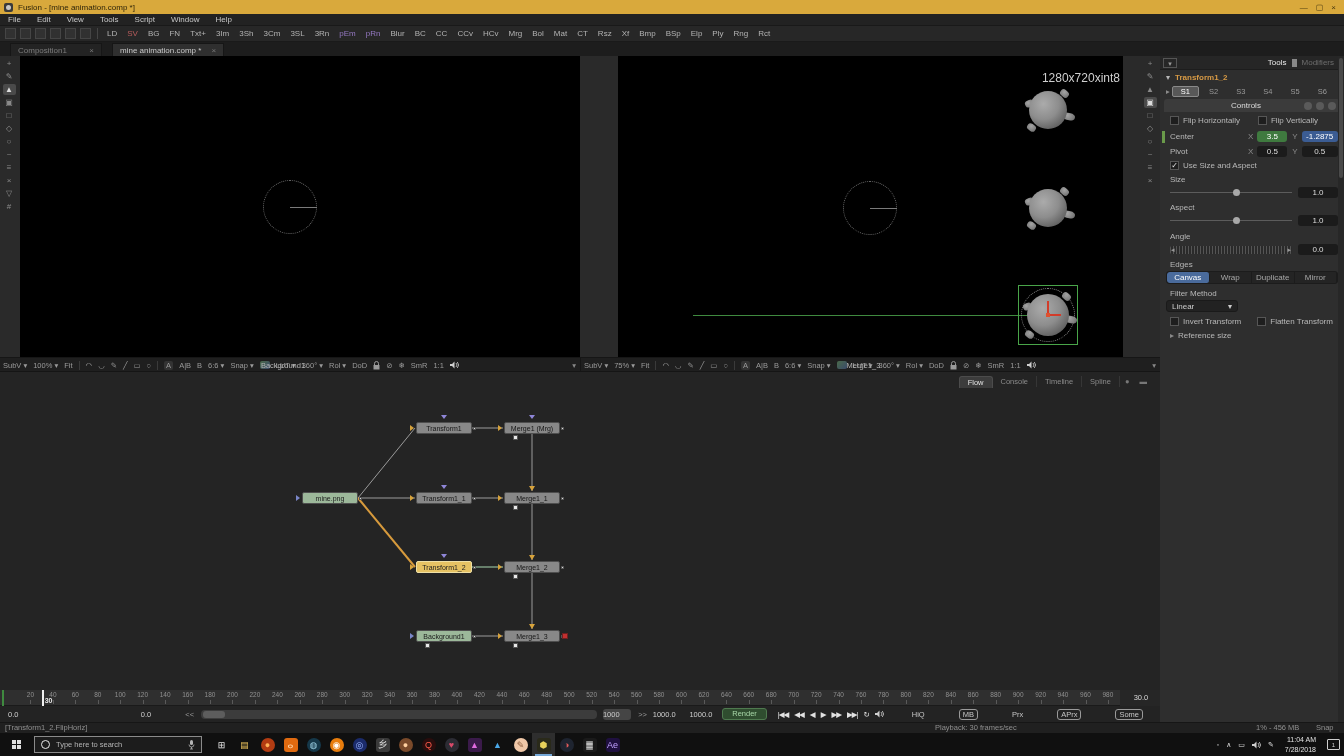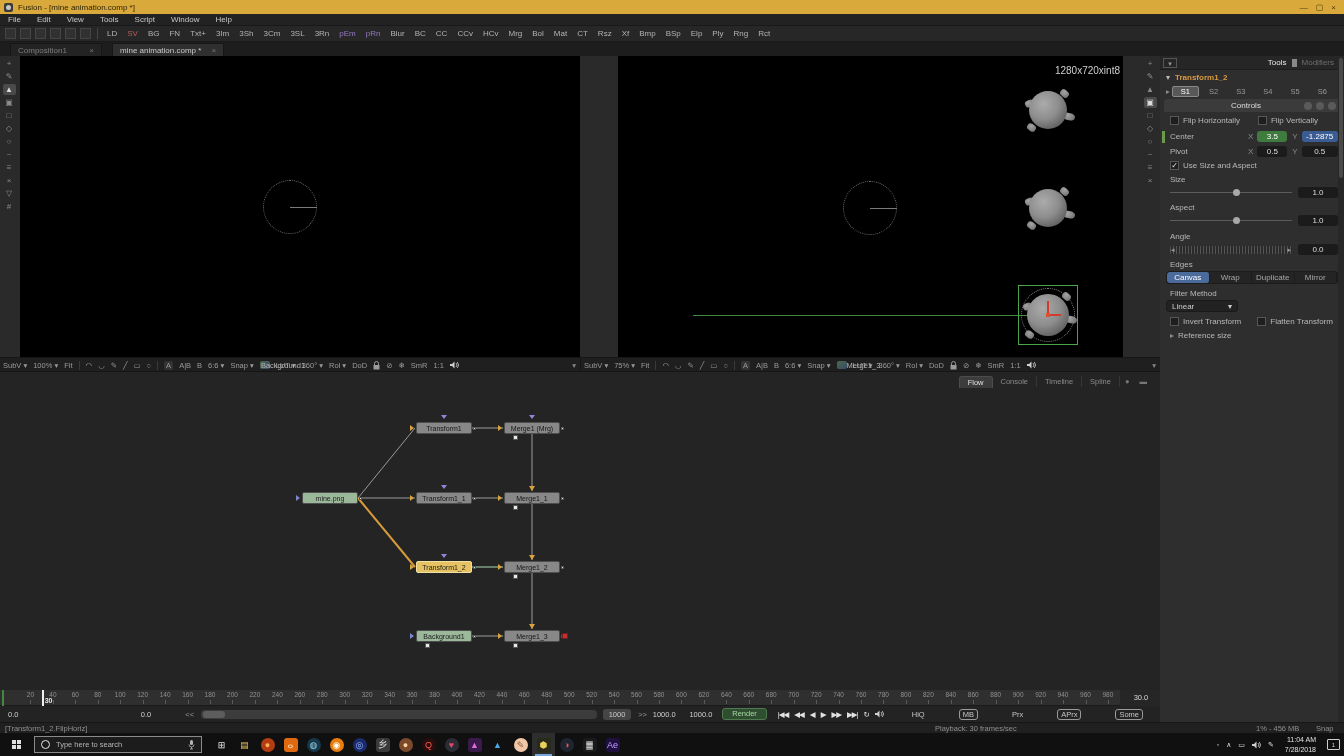--- a/index.html
+++ b/index.html
@@ -29,21 +29,21 @@
 
   
   #main{position:absolute;left:0;top:56px;width:1160px;height:301px;background:#2a2a2a}
   .strip{position:absolute;top:2px;width:18px;display:flex;flex-direction:column;align-items:center;gap:2px}
   .strip .sicon{width:13px;height:11px;color:#8a8a8a;font-size:8px;line-height:11px;text-align:center}
   .strip .sicon.on{background:#4a4a4a;border-radius:2px;color:#ddd}
   #lstrip{left:0}#rstrip{left:1141px}
   .viewer{position:absolute;top:0;height:301px;background:#000}
   #lviewer{left:20px;width:560px}
   #rviewer{left:618px;width:505px}
-  .resline{position:absolute;right:3px;top:9px;color:#cfcfcf;font-size:10px}
+  .resline{position:absolute;right:3px;top:15px;color:#cfcfcf;font-size:12px}
   .dotcircle{position:absolute;width:54px;height:54px;border:1px dotted #6f6f6f;border-radius:50%}
   .dotcircle::after{content:"";position:absolute;left:50%;top:50%;width:27px;height:1px;background:#7a7a7a}
   .mine{position:absolute;width:46px;height:46px}
   .mine .body{position:absolute;inset:4px;border-radius:50%;
     background:radial-gradient(circle at 38% 34%,#ababab,#8d8d8d 45%,#646464 75%,#4c4c4c 100%)}
   .mine i{position:absolute;background:radial-gradient(circle at 40% 35%,#a5a5a5,#6a6a6a);border-radius:40%}
   .mine .s1{width:9px;height:7px;right:2px;top:3px;transform:rotate(40deg)}
   .mine .s2{width:9px;height:7px;left:0;top:13px;transform:rotate(-25deg)}
   .mine .s3{width:13px;height:7px;right:-4px;top:26px;transform:rotate(12deg)}
   .mine .s4{width:9px;height:7px;left:2px;bottom:2px;transform:rotate(35deg)}
@@ -133,30 +133,30 @@
   .rtickline{position:absolute;top:10px;width:1px;height:4px;background:#5a5a5a}
   #rangestart{position:absolute;left:2px;top:0;width:2px;height:16px;background:#3f8a3f}
   #playhead{position:absolute;left:41px;top:0;width:2px;height:16px;background:#f0f0f0}
   #playhead .lbl{position:absolute;left:3px;top:7px;color:#e8e8e8;font-size:7px;font-weight:bold}
   #curtime{position:absolute;left:1124px;top:3px;color:#d8d8d8;font-size:7.5px;width:34px;text-align:center}
   #trow{position:absolute;left:0;top:16px;width:1160px;height:16px;display:flex;align-items:center;font-size:7.5px;color:#cfcfcf}
   #trow .nf{width:34px;text-align:center}
   #trow .jmp{color:#9a9a9a;margin:0 4px}
   #tscroll{position:relative;width:505px;height:9px;background:#3c3c3c;border-radius:4px;margin:0 3px}
   #tscroll .th{position:absolute;left:2px;top:1px;width:22px;height:7px;background:#5d5d5d;border-radius:3px}
-  #tendfield{width:36px;height:11px;background:#454545;border-radius:3px;text-align:center;line-height:11px;color:#ccc;margin:0 3px}
+  #tendfield{width:36px;height:11px;background:#454545;border-radius:3px;text-align:left;line-height:11px;color:#ccc;margin:0 3px}
   #renderbtn{height:12px;padding:0 9px;background:#2f4d2f;border:1px solid #4f7a4f;border-radius:3px;
     color:#a8d8a8;line-height:10px;margin:0 8px}
   .tpb{color:#e2e2e2;margin:0 3px;letter-spacing:-1px;white-space:nowrap}
   .qchip{margin:0 17px;color:#c5c5c5}
   .qchip.boxed{border:1px solid #9a9a9a;border-radius:3px;padding:0 3px}
 
   
   #statusbar{position:absolute;left:0;top:722px;width:1344px;height:11px;background:#202020;color:#8f8f8f;
-    font-size:7.5px;display:flex;align-items:center;border-top:1px solid #161616}
+    font-size:7.5px;display:flex;align-items:flex-start;border-top:1px solid #161616}
   #statusbar .lefttxt{margin-left:5px}
   #statusbar .playback{position:absolute;left:935px}
   #statusbar .mem{position:absolute;left:1256px}
   #statusbar .idle{position:absolute;left:1316px}
 
   
   #taskbar{position:absolute;left:0;top:733px;width:1344px;height:23px;background:#101010;display:flex;align-items:center}
   #startbtn{width:34px;height:23px;display:flex;align-items:center;justify-content:center}
   .winlogo{width:10px;height:10px;display:grid;grid-template-columns:4px 4px;grid-template-rows:4px 4px;gap:1px}
   .winlogo b{background:#dedede}

